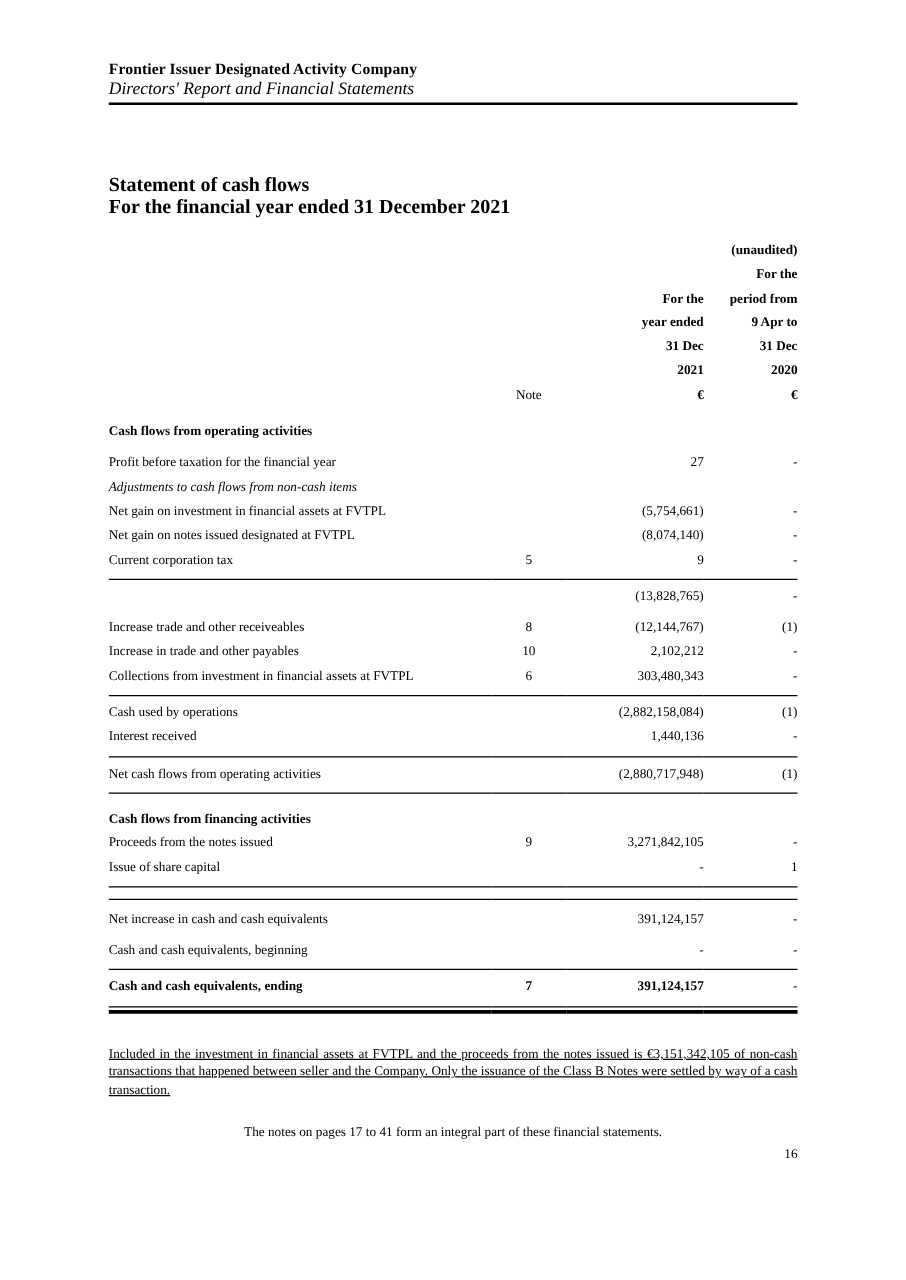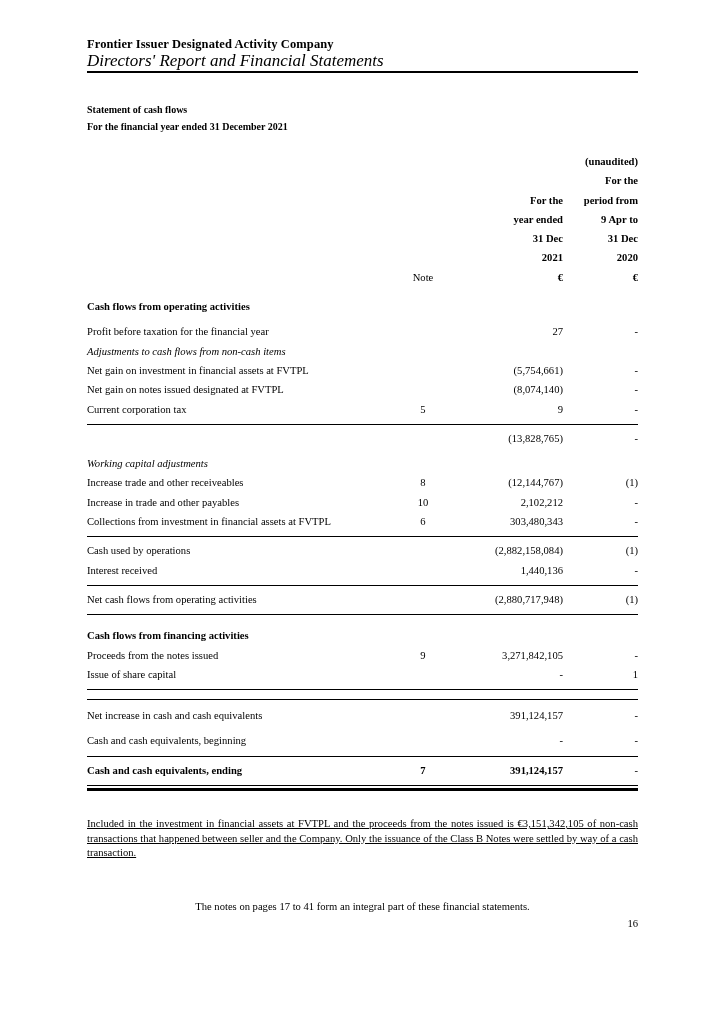--- a/index.html
+++ b/index.html
@@ -18,43 +18,43 @@
   .page {
     position: absolute;
     left: 87px;
     top: 0;
     width: 551px;
     height: 1024px;
   }
 
   
   .doc-header {
-    padding-top: 36px;
+    padding-top: 47px;
   }
   .company-name {
     font-size: 12.5px;
     font-weight: bold;
     letter-spacing: .1px;
     line-height: 16px;
   }
   .doc-subtitle {
-    font-size: 17px;
+    font-size: 14px;
     font-style: italic;
     line-height: 15px;
     margin-top: 1px;
   }
   .header-rule {
     border-top: 2px solid #000;
     margin-top: 3px;
   }
 
   
   .stmt-title {
-    margin-top: 28px;
-    font-size: 10px;
+    margin-top: 56px;
+    font-size: 16px;
     font-weight: bold;
     line-height: 17px;
   }
 
   
   table.cf {
     width: 100%;
     border-collapse: collapse;
     margin-top: 17px;
     font-size: 10.6px;
@@ -258,26 +258,20 @@
         <td class="label"></td>
         <td class="note"></td>
         <td class="num">(13,828,765)</td>
         <td class="num">-</td>
       </tr>
 
       <tr class="sp-sm">
           <td colspan="4"></td>
         </tr>
 
-      <tr>
-        <td class="label ital">Working capital adjustments</td>
-        <td class="note"></td>
-        <td class="num"></td>
-        <td class="num"></td>
-      </tr>
 
       <tr>
         <td class="label">Increase trade and other receiveables</td>
         <td class="note">8</td>
         <td class="num">(12,144,767)</td>
         <td class="num">(1)</td>
       </tr>
       <tr>
         <td class="label">Increase in trade and other payables</td>
         <td class="note">10</td>

